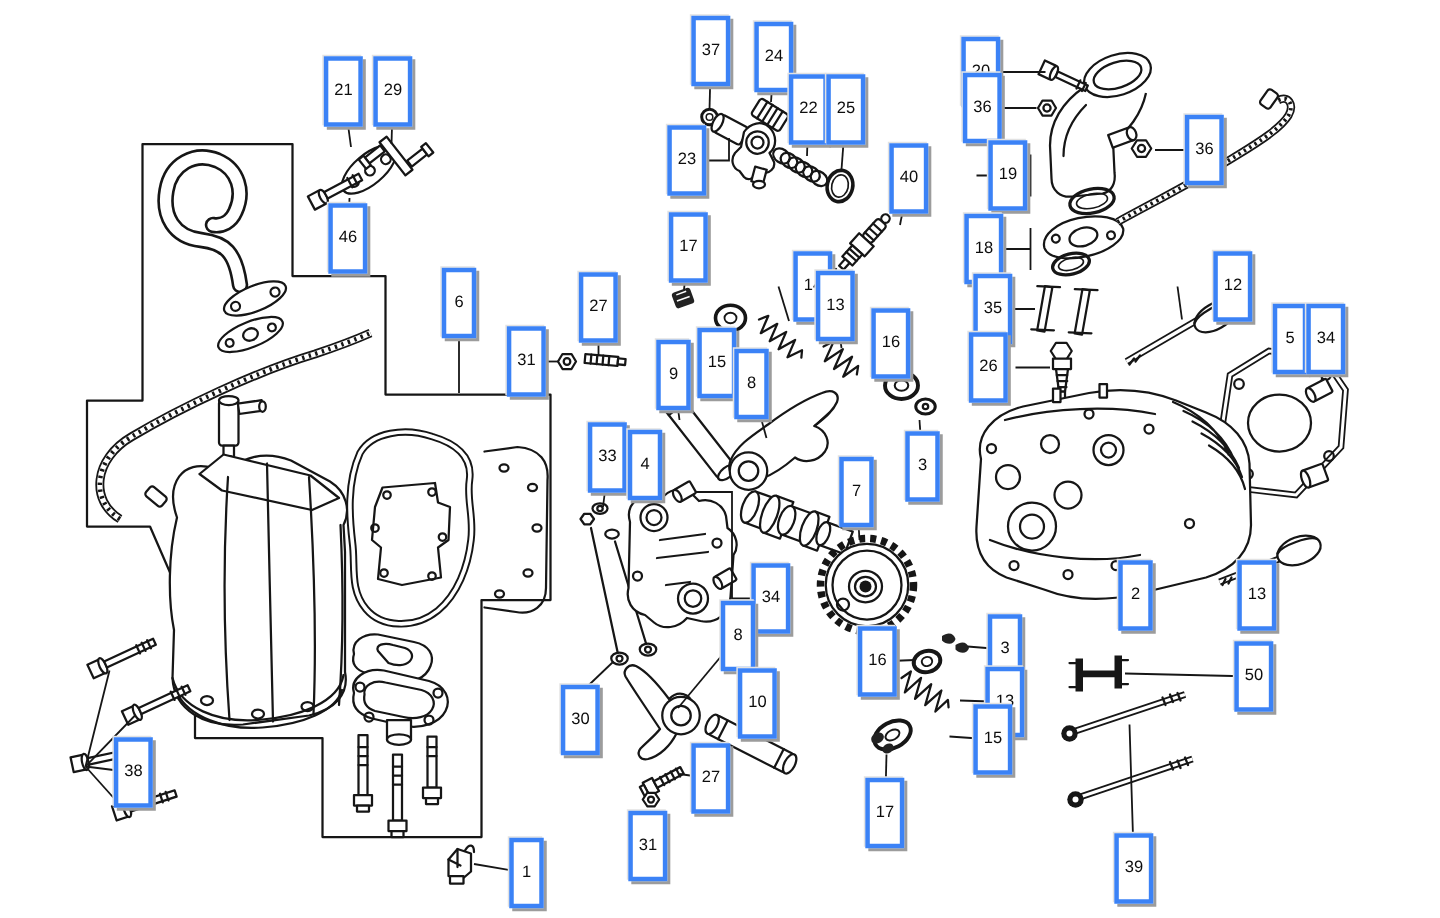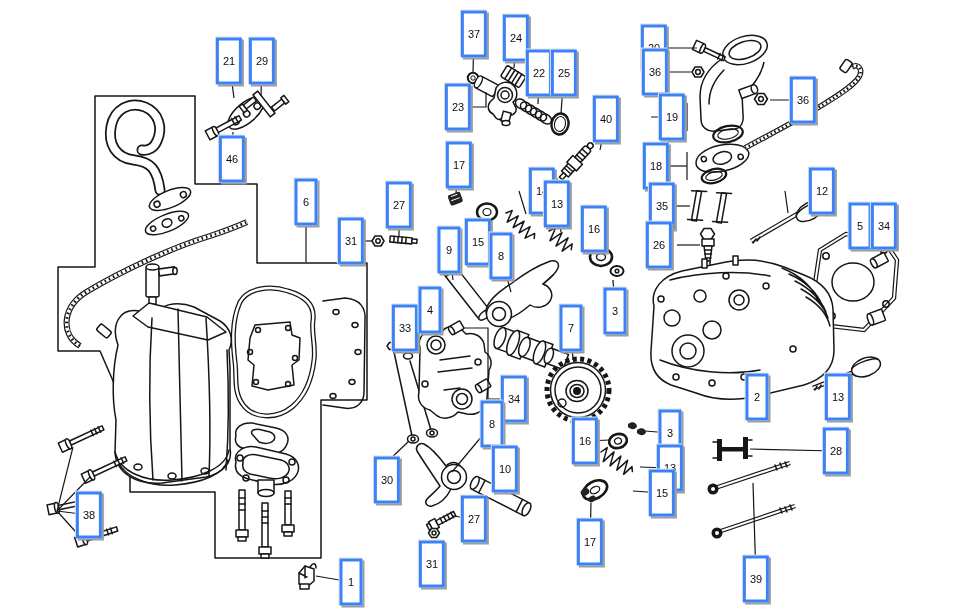--- a/index.html
+++ b/index.html
@@ -603,33 +603,33 @@
       <div class="callout" style="left: 449px; top: 250px;">9</div>
       <div class="callout" style="left: 501px; top: 256px;">8</div>
       <div class="callout" style="left: 399px; top: 205px;">27</div>
       <div class="callout" style="left: 351px; top: 241px;">31</div>
       <div class="callout" style="left: 662px; top: 206px;">35</div>
       <div class="callout" style="left: 640px; top: 245px; margin-left: 19px;">26</div>
       <div class="callout" style="left: 860px; top: 226px;">5</div>
       <div class="callout" style="left: 884px; top: 226px;">34</div>
       <div class="callout" style="left: 757px; top: 397px;">2</div>
       <div class="callout" style="left: 838px; top: 397px;">13</div>
-      <div class="callout" style="left: 405px; top: 328px;">33</div>
+      <div class="callout" style="left: 405px; top: 305px;">33</div>
       <div class="callout" style="left: 430px; top: 310px;">4</div>
       <div class="callout" style="left: 571px; top: 328px;">7</div>
       <div class="callout" style="left: 514px; top: 399px;">34</div>
       <div class="callout" style="left: 615px; top: 311px;">3</div>
       <div class="callout" style="left: 387px; top: 480px;">30</div>
       <div class="callout" style="left: 492px; top: 424px;">8</div>
       <div class="callout" style="left: 505px; top: 469px;">10</div>
       <div class="callout" style="left: 474px; top: 519px;">27</div>
       <div class="callout" style="left: 432px; top: 564px;">31</div>
       <div class="callout" style="left: 351px; top: 582px;">1</div>
       <div class="callout" style="left: 585px; top: 441px;">16</div>
       <div class="callout" style="left: 590px; top: 542px;">17</div>
       <div class="callout" style="left: 670px; top: 433px;">3</div>
       <div class="callout" style="left: 670px; top: 468px;">13</div>
       <div class="callout" style="left: 662px; top: 493px;">15</div>
-      <div class="callout" style="left: 836px; top: 451px;">28</div>
+      <div class="callout" style="left: 836px; top: 451px;">50</div>
       <div class="callout" style="left: 756px; top: 579px;">39</div>
       <div class="callout" style="left: 89px; top: 515px;">38</div>
     </div>
 </div>
 
 </body></html>

